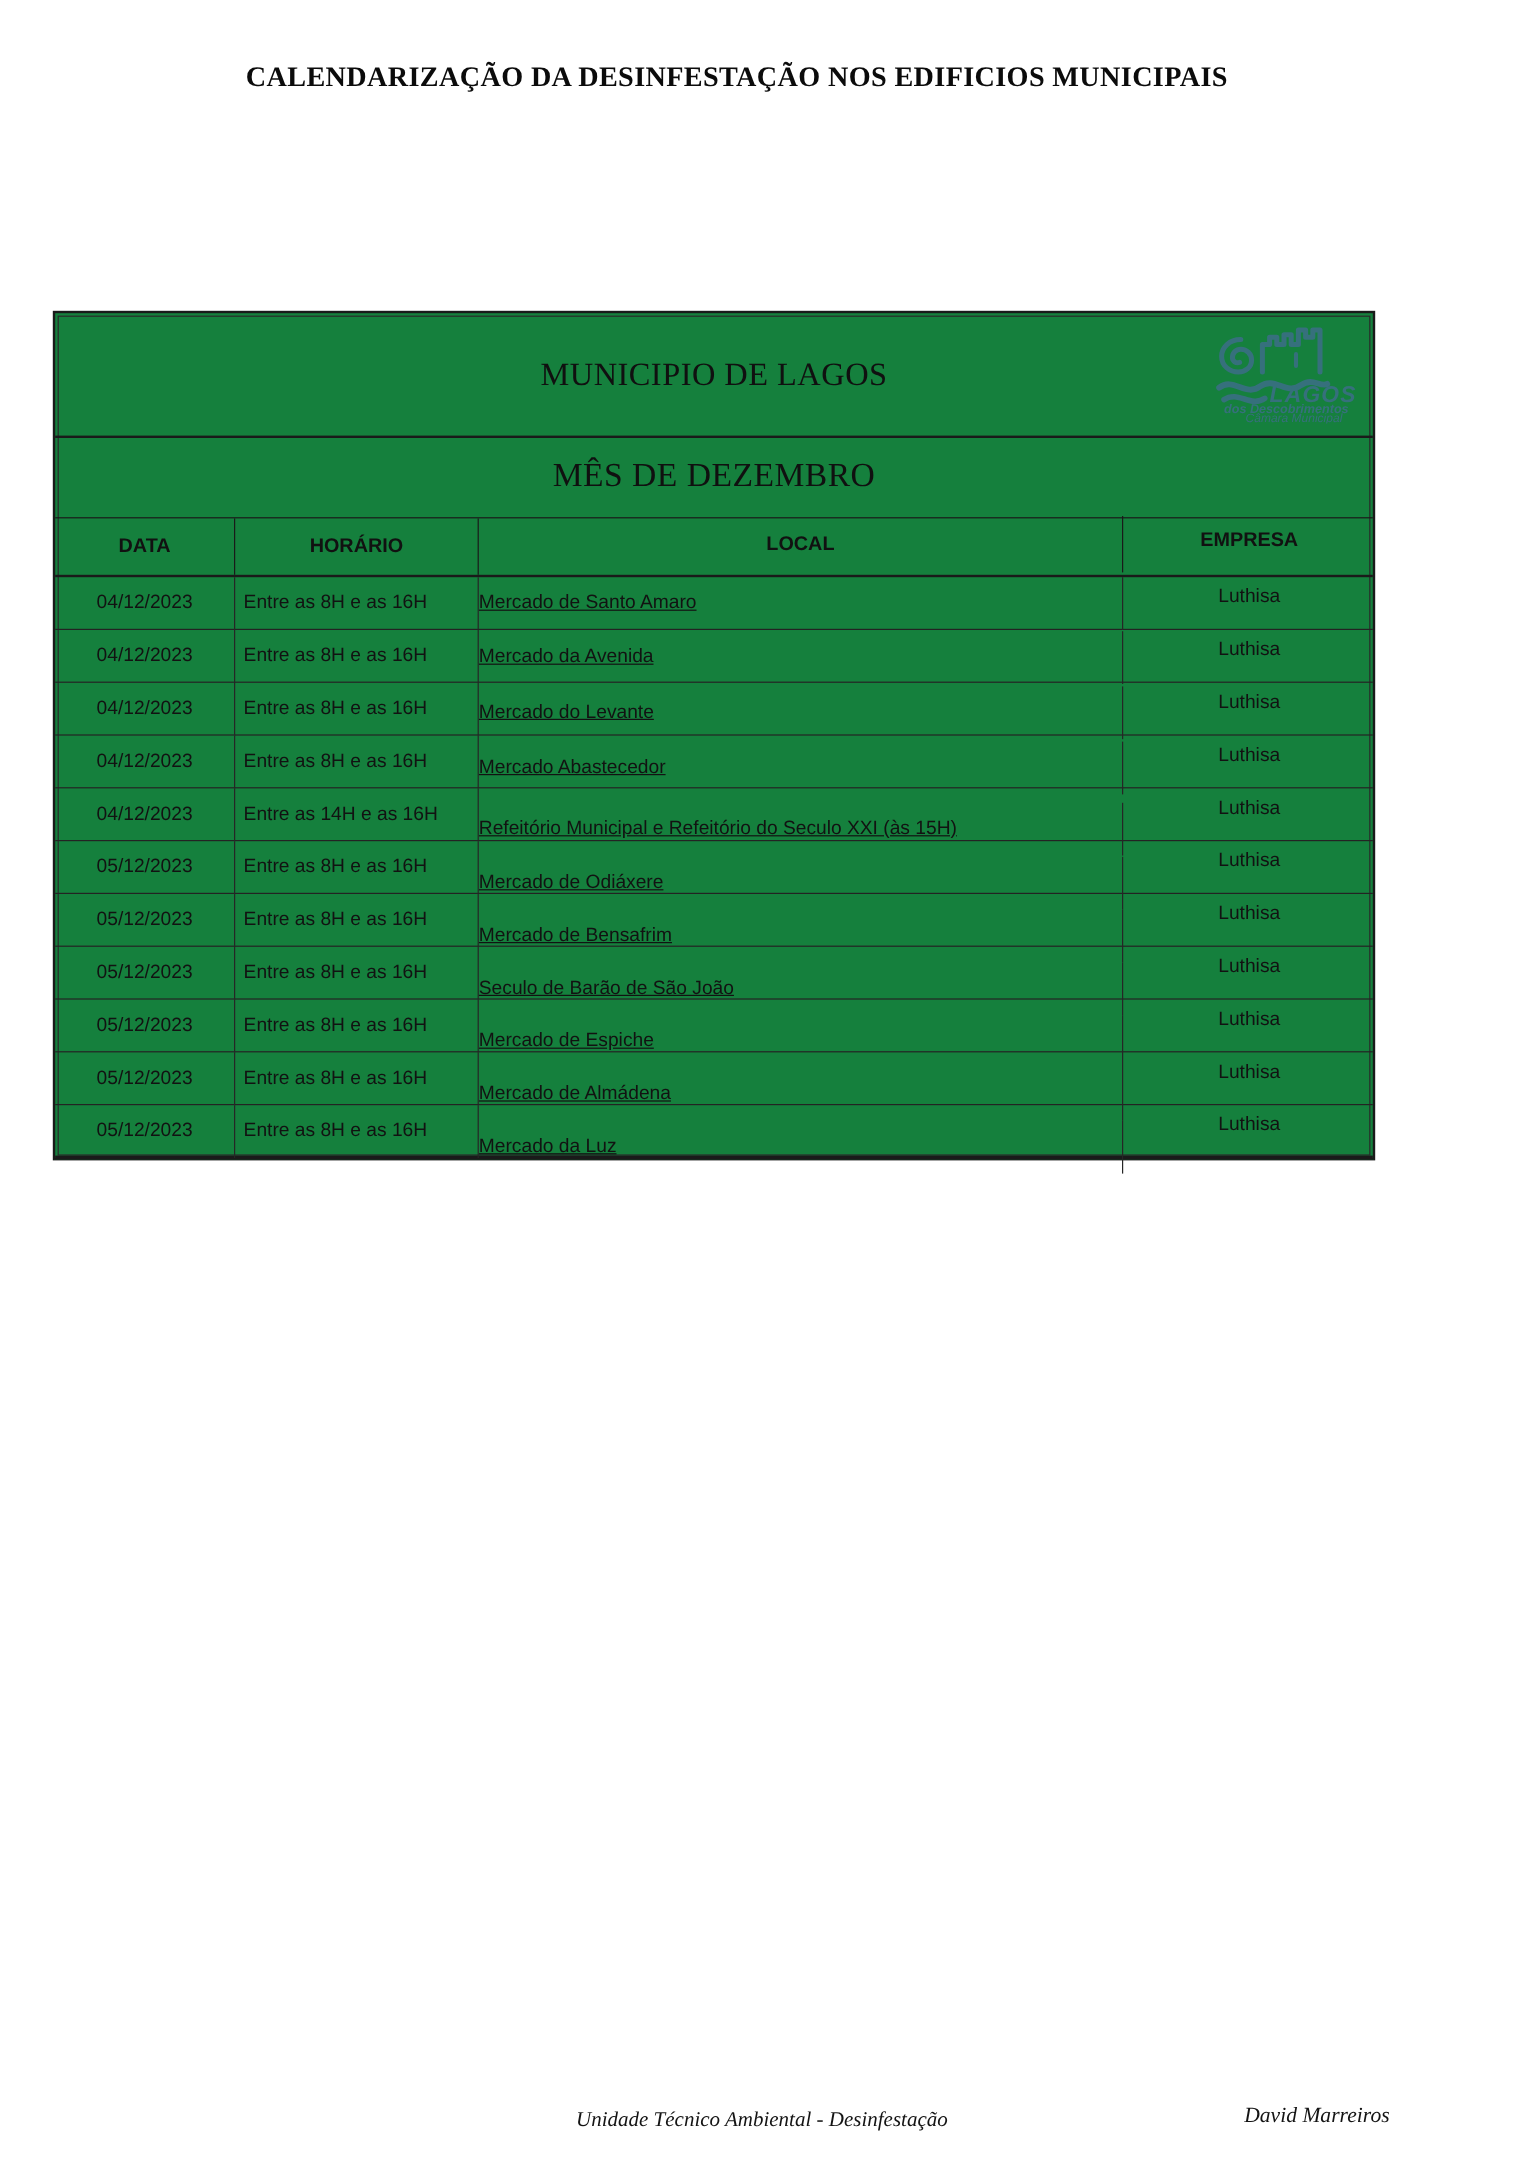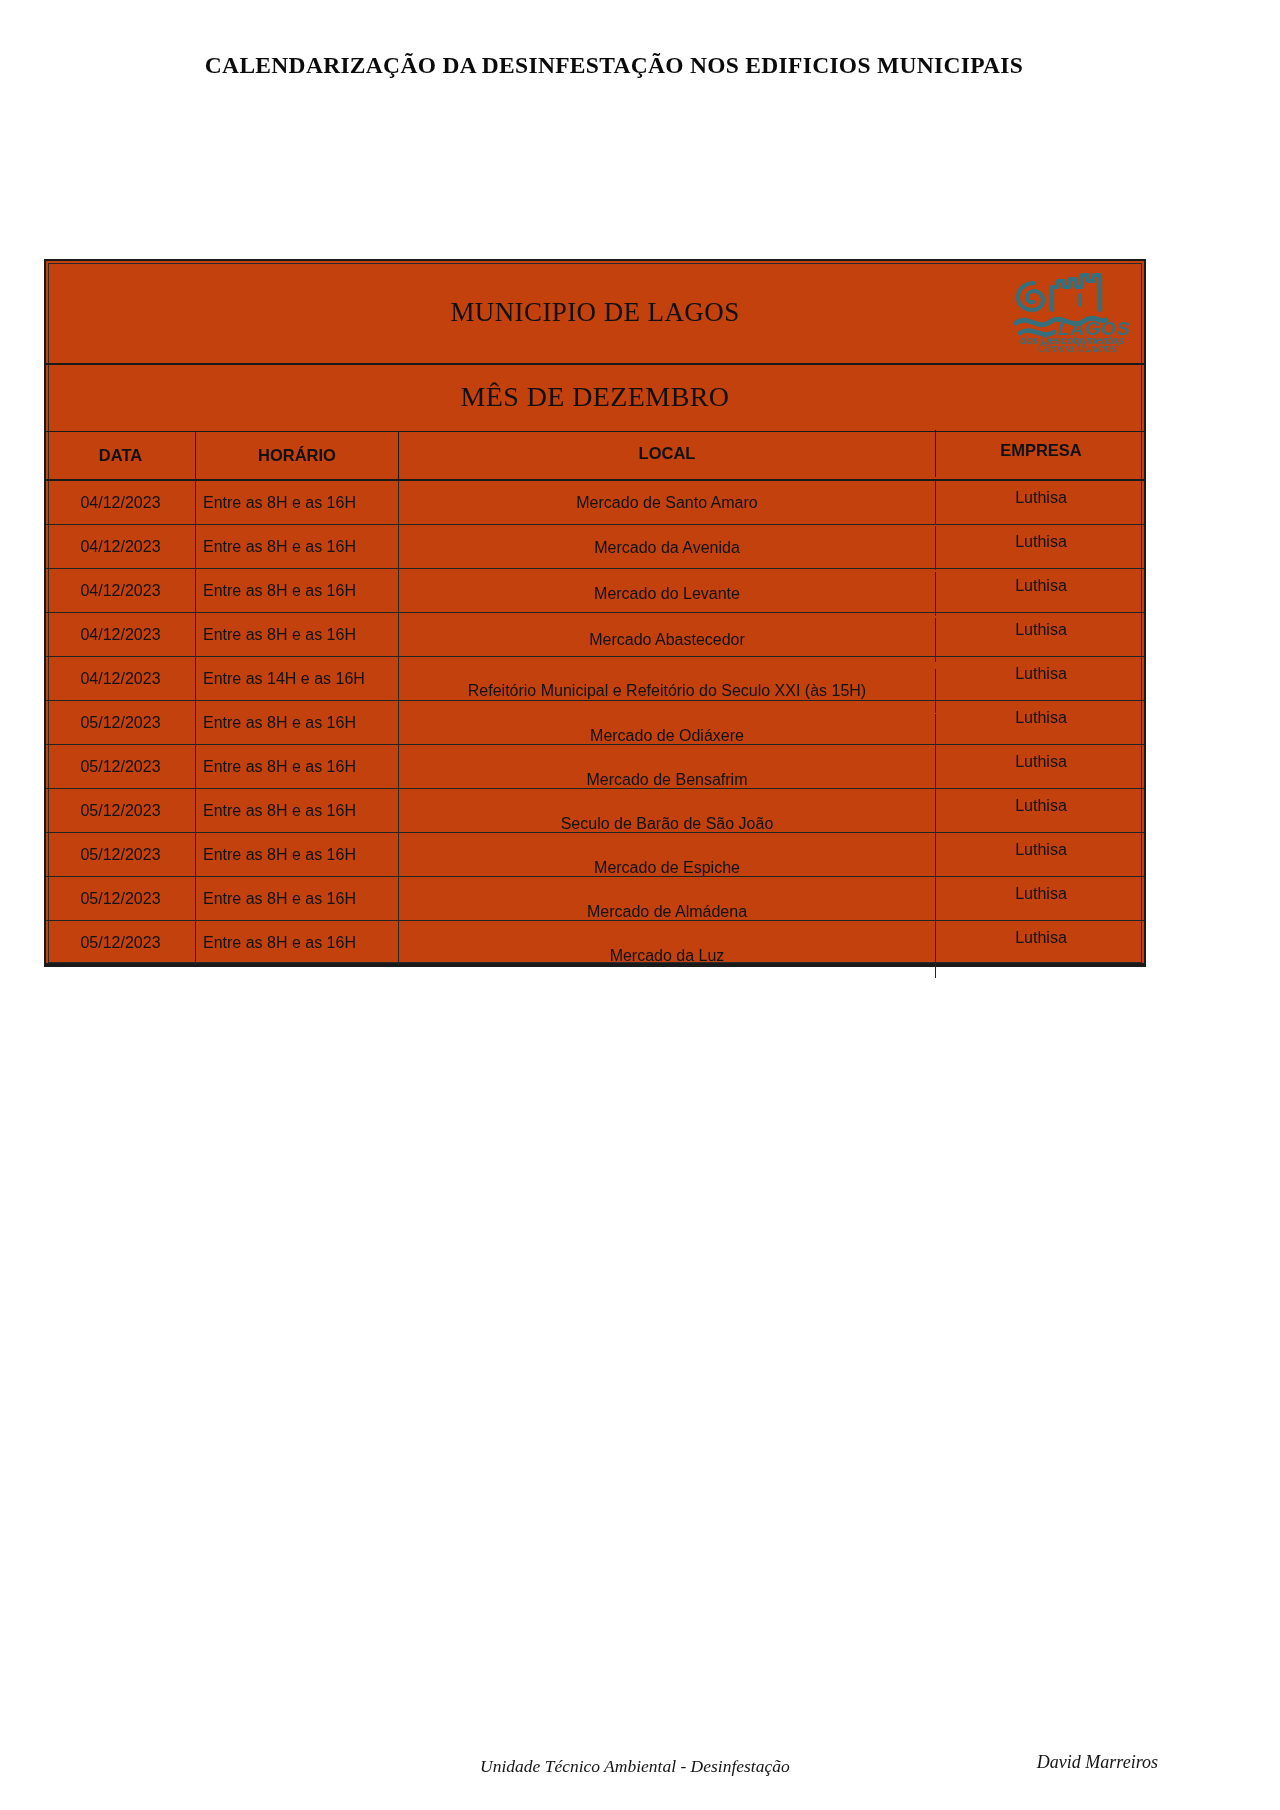--- a/index.html
+++ b/index.html
@@ -31,21 +31,21 @@
   }
 
   
   .doc-table {
     position: absolute;
     left: 45px;
     top: 260px;
     width: 1100px;
     border: 1px solid #1a1a1a;
     box-shadow: 0 0 0 1px #1a1a1a;
-    background: #c2410c;
+    background: #15803d;
     box-sizing: border-box;
   }
   .doc-table::before {
     content: "";
     position: absolute;
     left: 2px; top: 2px; right: 2px; bottom: 2px;
     border: 1px solid #2a2a2a;
     pointer-events: none;
   }
 
@@ -131,21 +131,21 @@
     line-height: 44px;
     font-size: 16px;
     color: #121212;
     box-sizing: border-box;
     border-right: 1.4px solid #262626;
     overflow: hidden;
     white-space: nowrap;
   }
   .cell.c-data    { text-align: center; }
   .cell.c-horario { text-align: left; padding-left: 7px; }
-  .cell.c-local   { text-align: center; }
+  .cell.c-local   { text-align: left; text-decoration: underline; }
   .cell.c-empresa { text-align: center; border-right: none; }
 
   
   .data-row[data-drift="0"] .c-local { top: 0px; }
   .data-row[data-drift="1"] .c-local { top: 1px; }
   .data-row[data-drift="2"] .c-local { top: 3px; }
   .data-row[data-drift="3"] .c-local { top: 5px; }
   .data-row[data-drift="4"] .c-local { top: 12px; }
   .data-row[data-drift="5"] .c-local { top: 13px; }
   .data-row[data-drift="6"] .c-local { top: 13px; }

